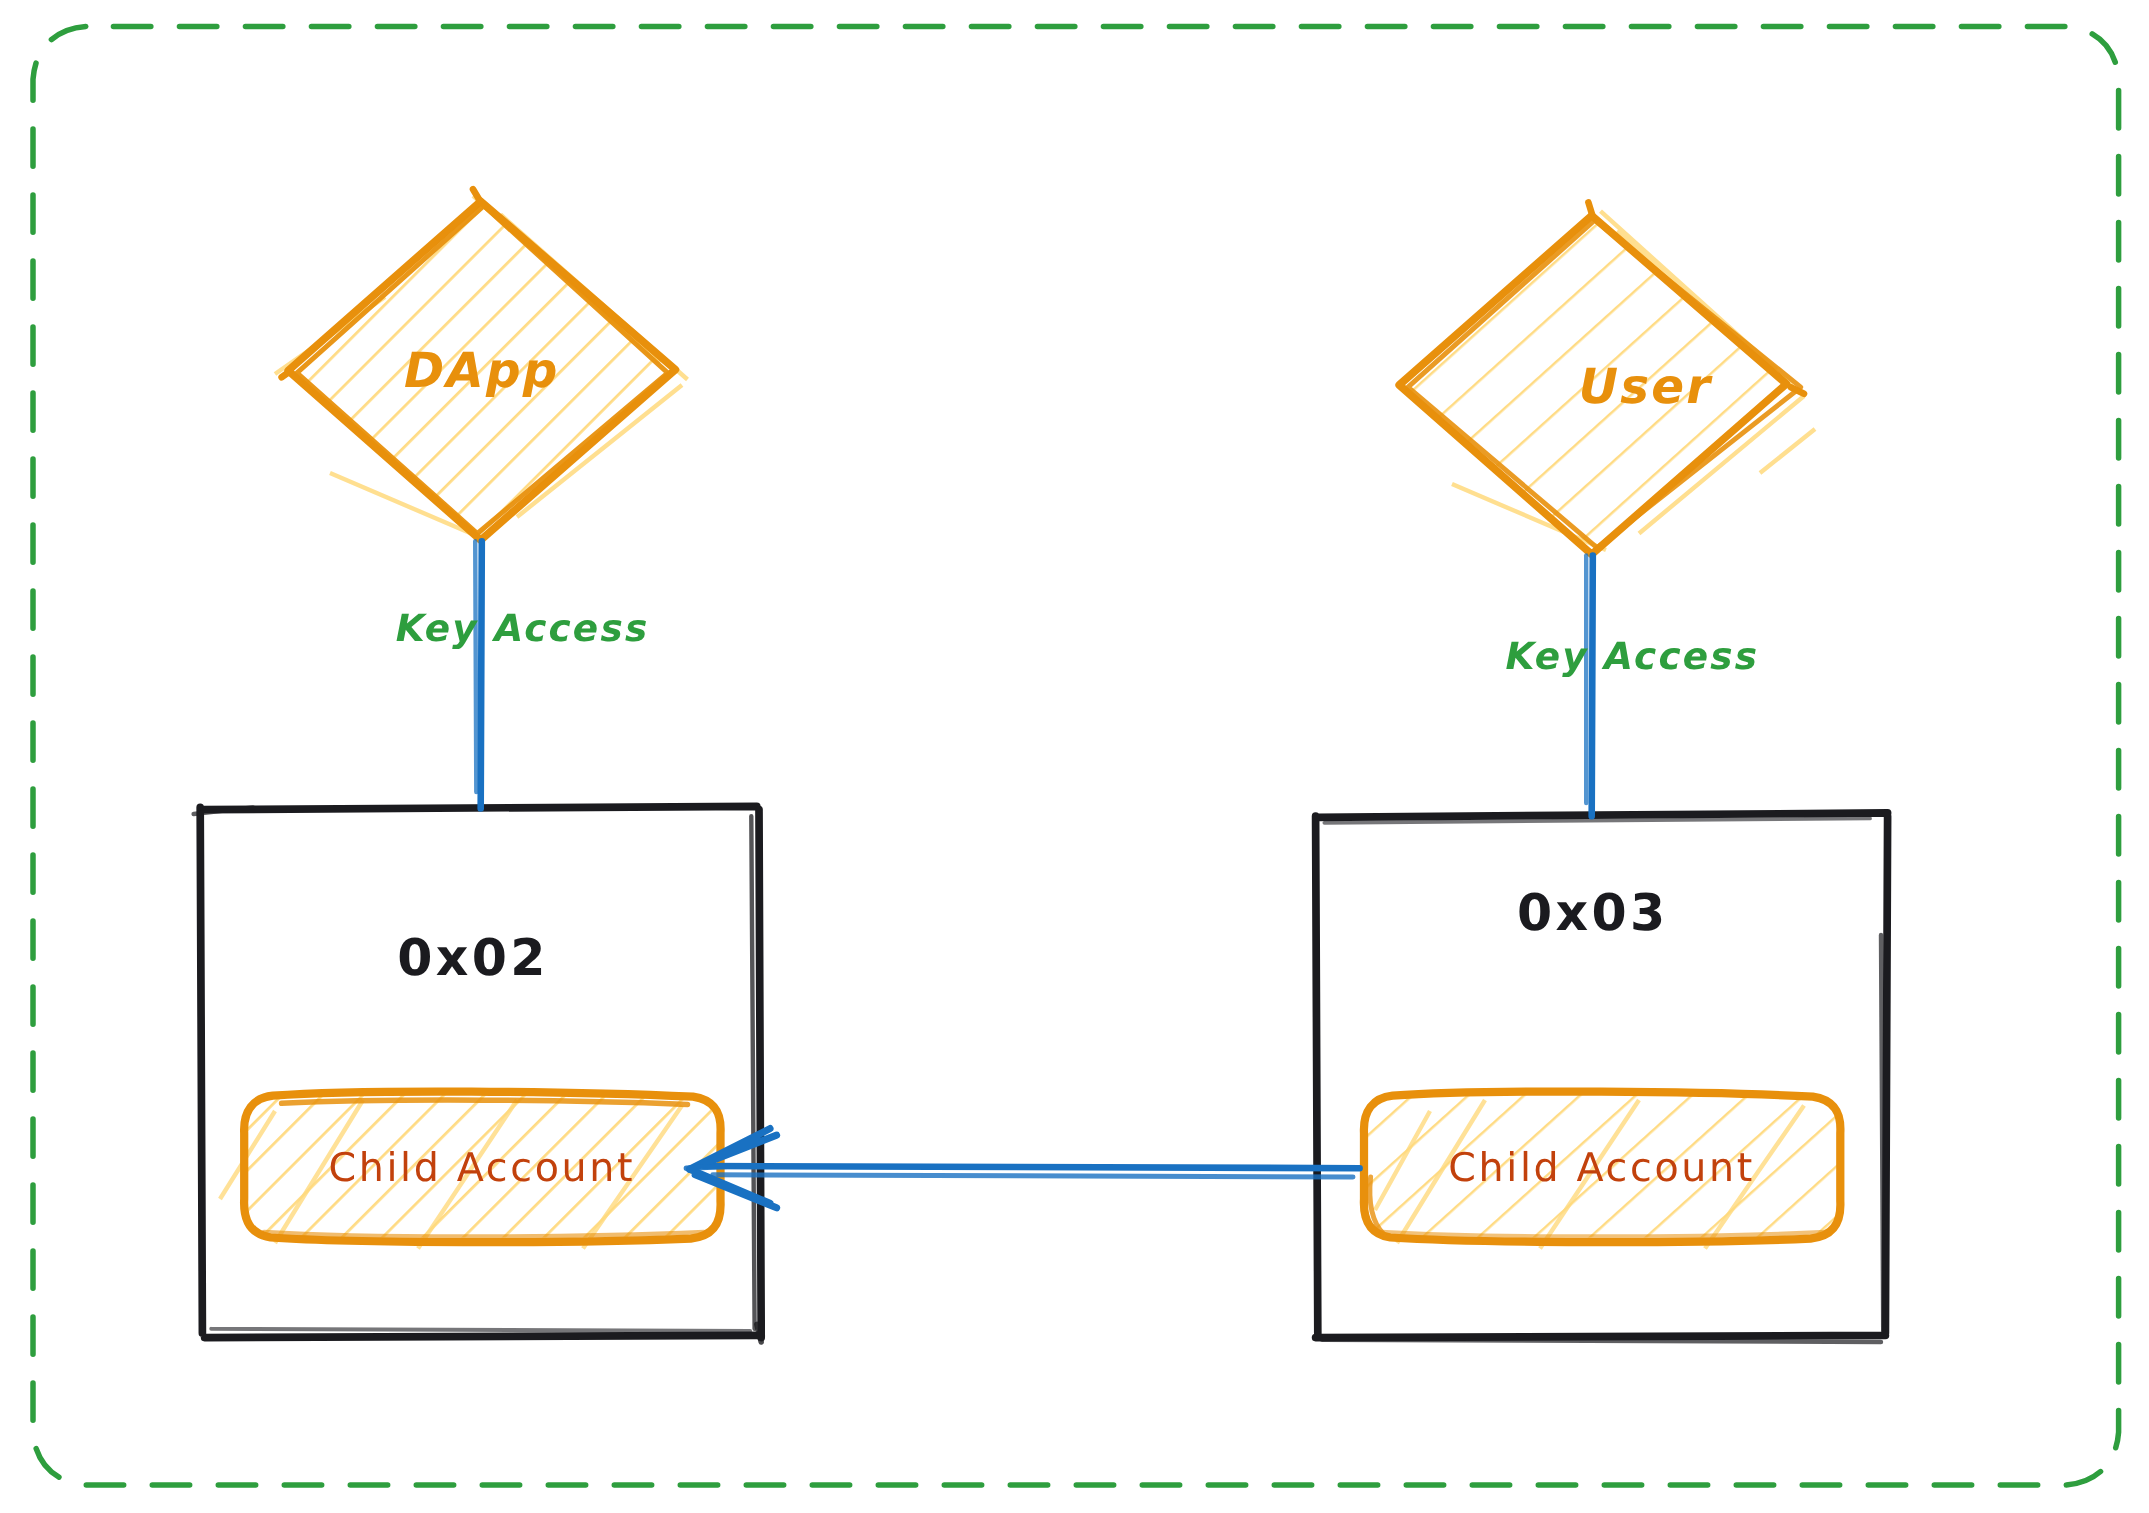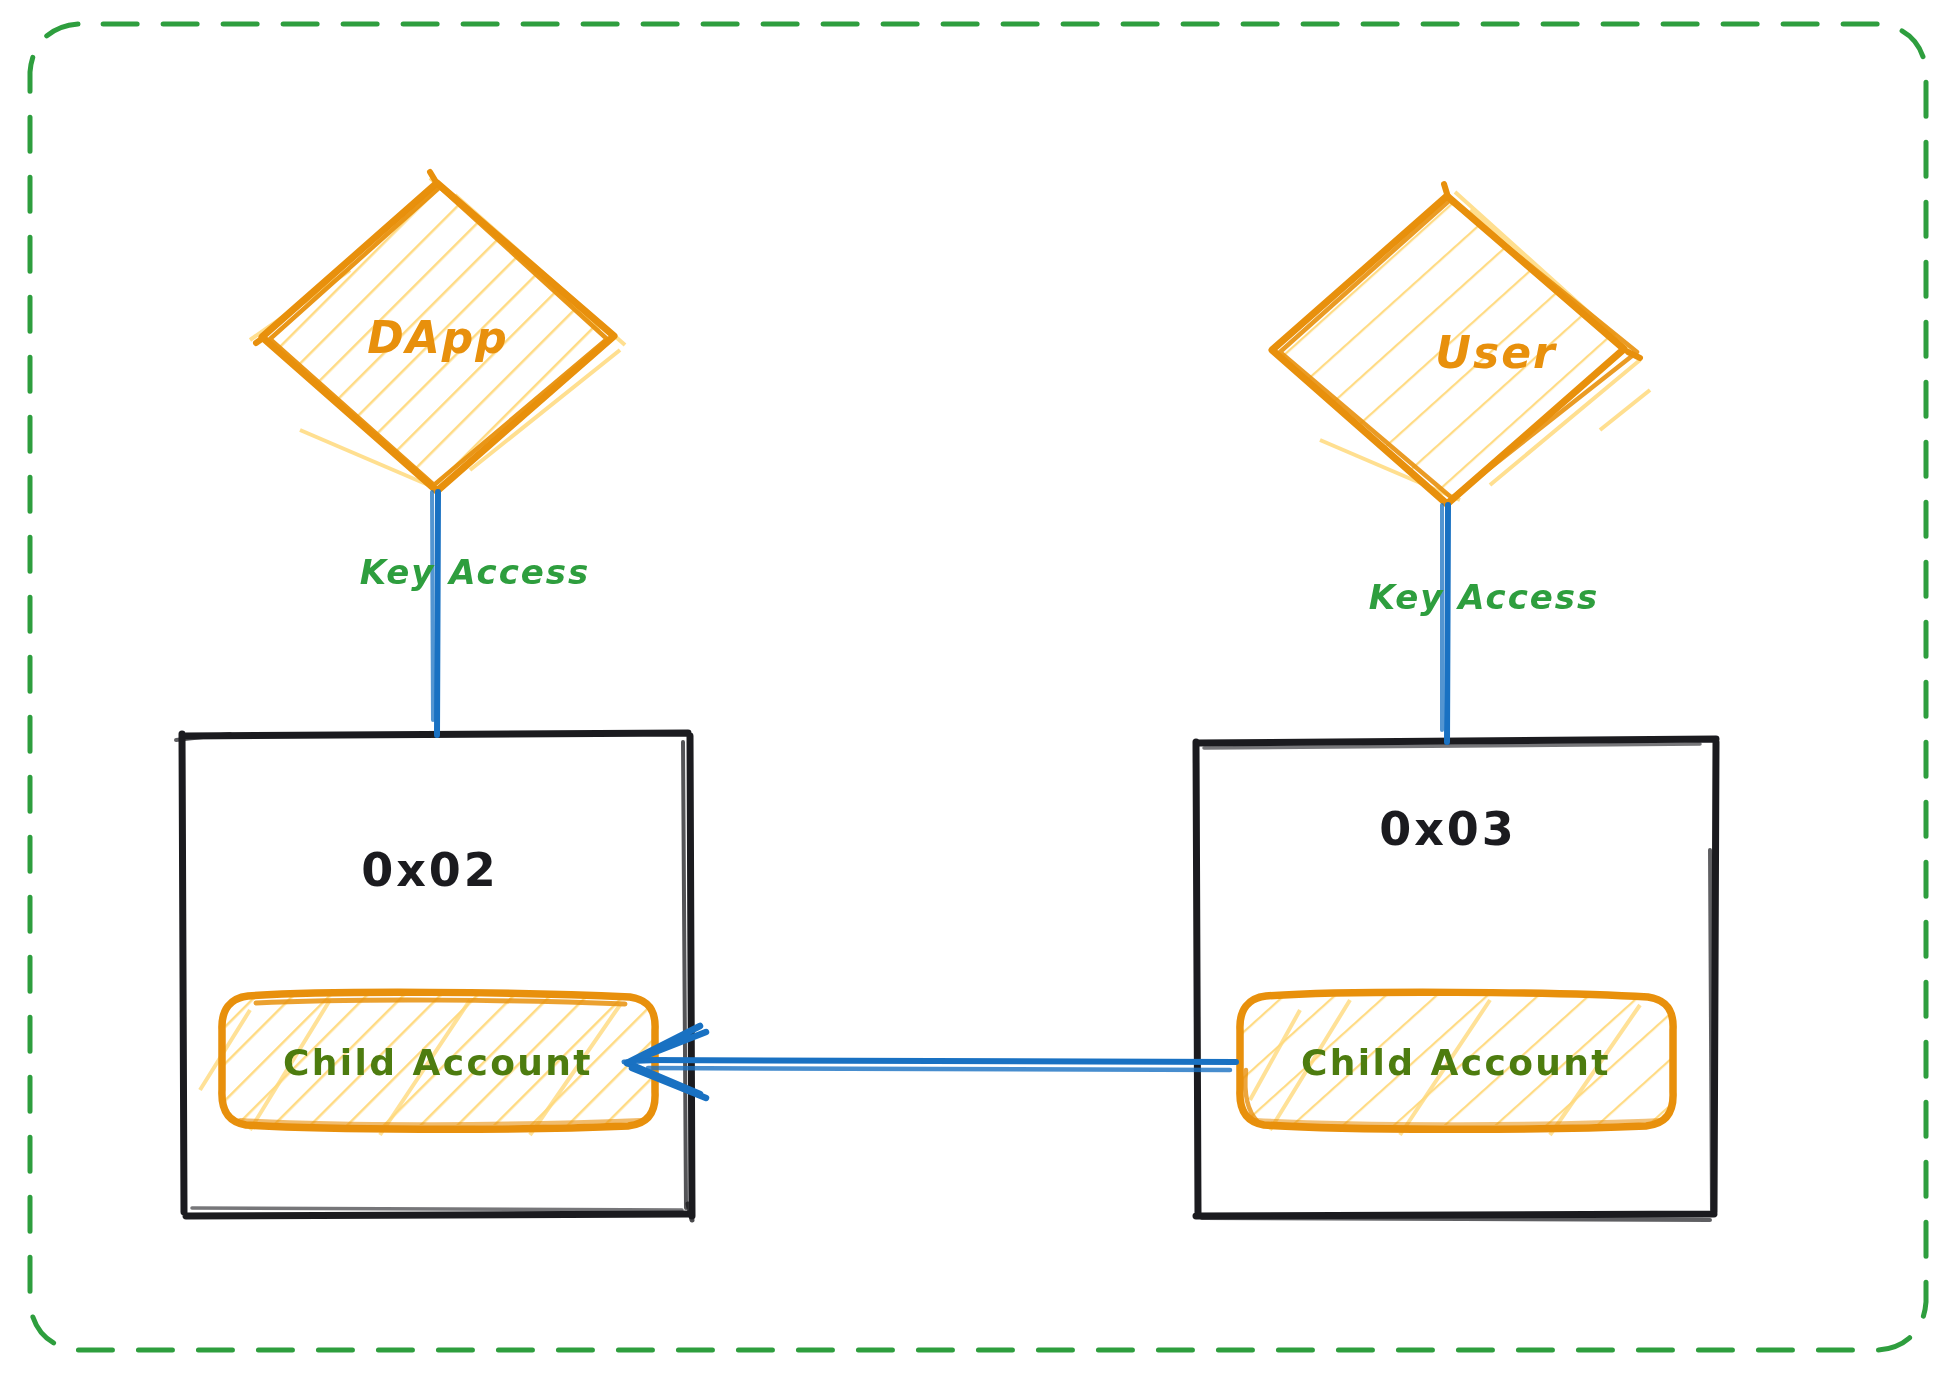--- a/index.html
+++ b/index.html
@@ -45,23 +45,23 @@
   }
   .lbl-box-title {
     font-size: 46px;
     color: #1b1b1f;
     letter-spacing: 3px;
     font-weight: 700;
     margin-top: 47px;
   }
   .lbl-inner {
     font-size: 36px;
-    color: #4d7c0f;
+    color: #c2410c;
     letter-spacing: 2.4px;
-    font-weight: 700;
+    font-weight: 400;
   }
   .lbl-edge {
     font-size: 34px;
     color: #2e9e3e;
     letter-spacing: 2px;
     font-weight: 700;
     font-style: italic;
   }
 </style>
 </head>

